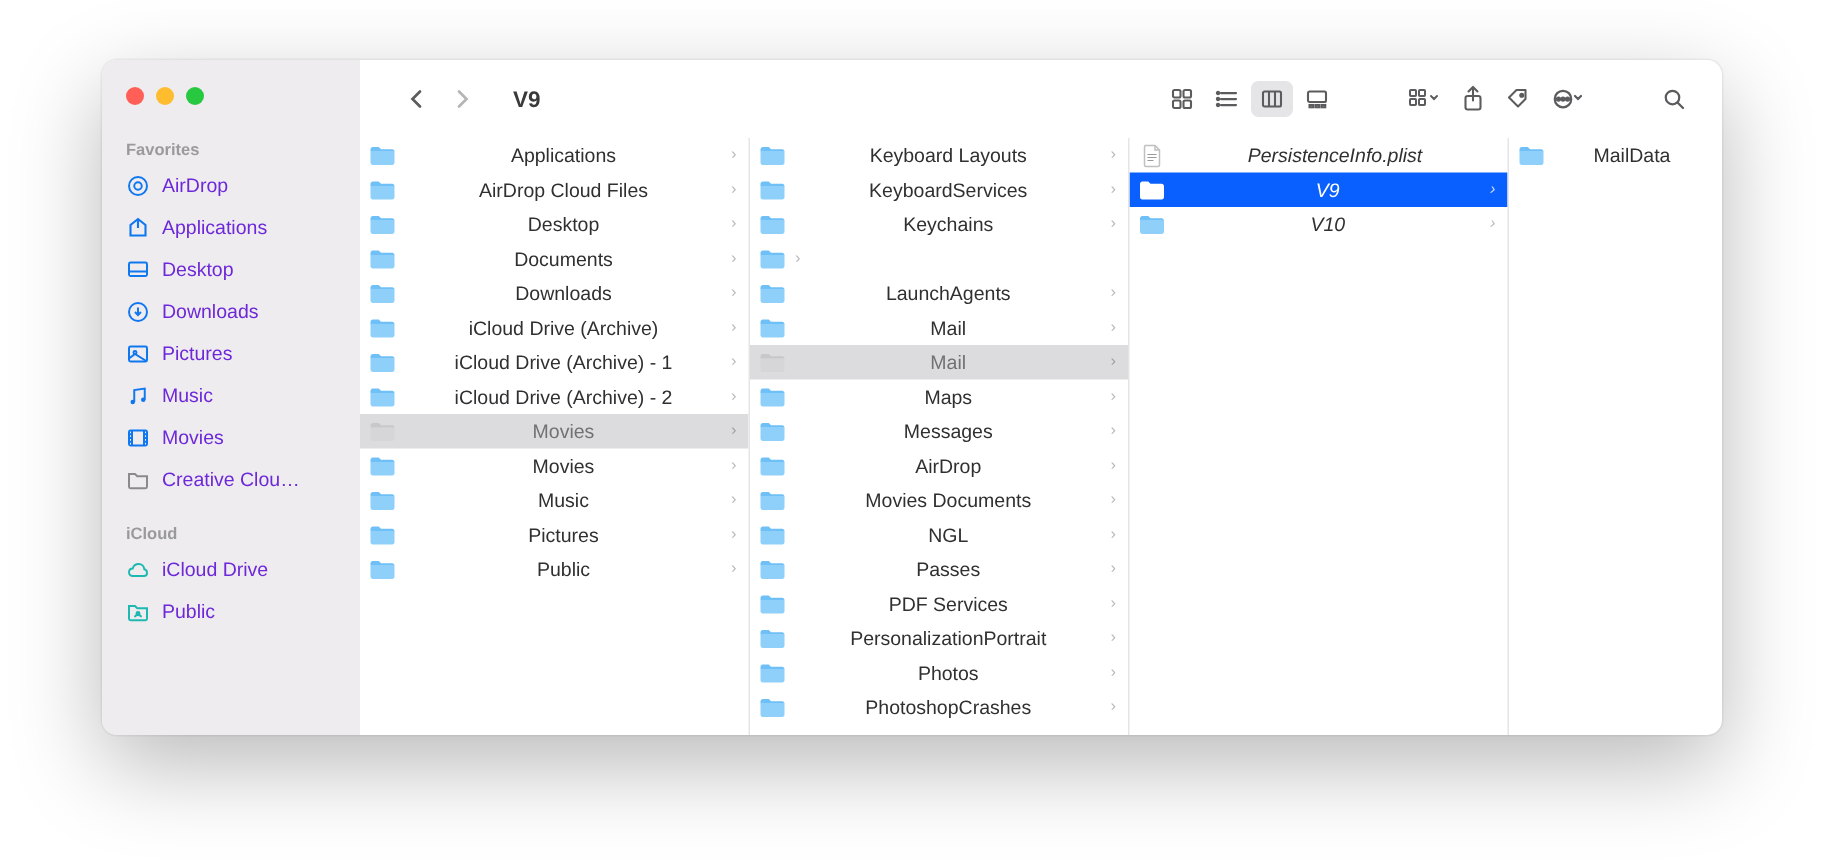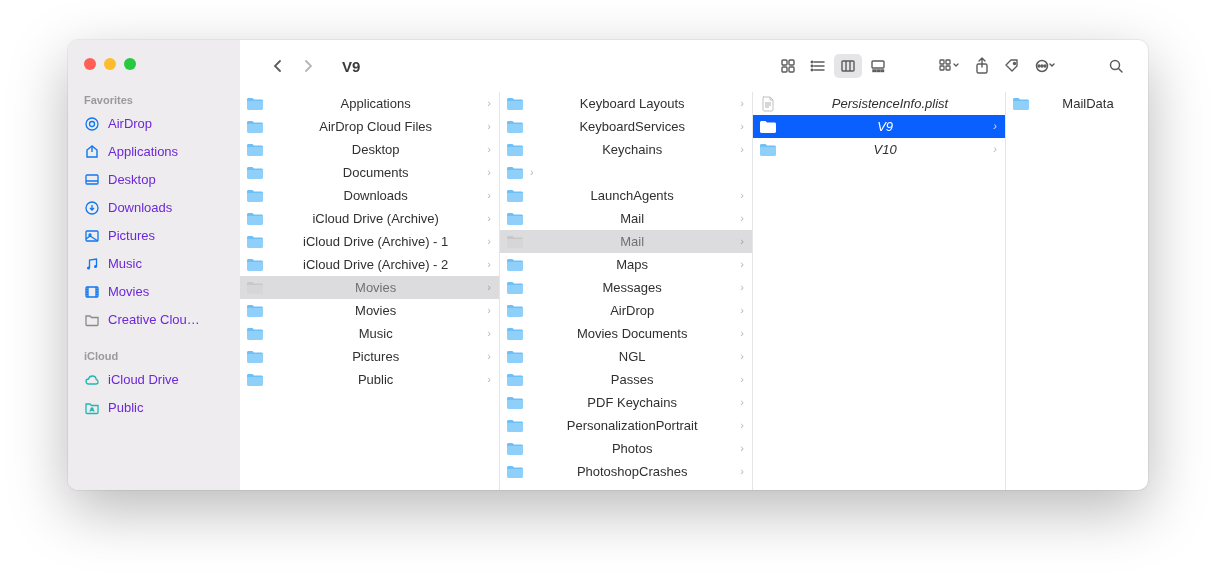--- a/index.html
+++ b/index.html
@@ -597,21 +597,21 @@
             <span class="label">Passes</span>
             <span class="chev">›</span>
           </div>
           <div class="row">
             <span class="ficon">
               <svg width="18" height="14" viewBox="0 0 18 14">
                 <path d="M1 2.5C1 1.7 1.7 1 2.5 1H6.5L8 2.5H15.5C16.3 2.5 17 3.2 17 4V4.2H1V2.5Z" fill="#6ec0f7"></path>
                 <path d="M1 4H17V11.5C17 12.3 16.3 13 15.5 13H2.5C1.7 13 1 12.3 1 11.5V4Z" fill="#8fd0fa"></path>
               </svg>
             </span>
-            <span class="label">PDF Keychains</span>
+            <span class="label">PDF Services</span>
             <span class="chev">›</span>
           </div>
           <div class="row">
             <span class="ficon">
               <svg width="18" height="14" viewBox="0 0 18 14">
                 <path d="M1 2.5C1 1.7 1.7 1 2.5 1H6.5L8 2.5H15.5C16.3 2.5 17 3.2 17 4V4.2H1V2.5Z" fill="#6ec0f7"></path>
                 <path d="M1 4H17V11.5C17 12.3 16.3 13 15.5 13H2.5C1.7 13 1 12.3 1 11.5V4Z" fill="#8fd0fa"></path>
               </svg>
             </span>
             <span class="label">PersonalizationPortrait</span>

